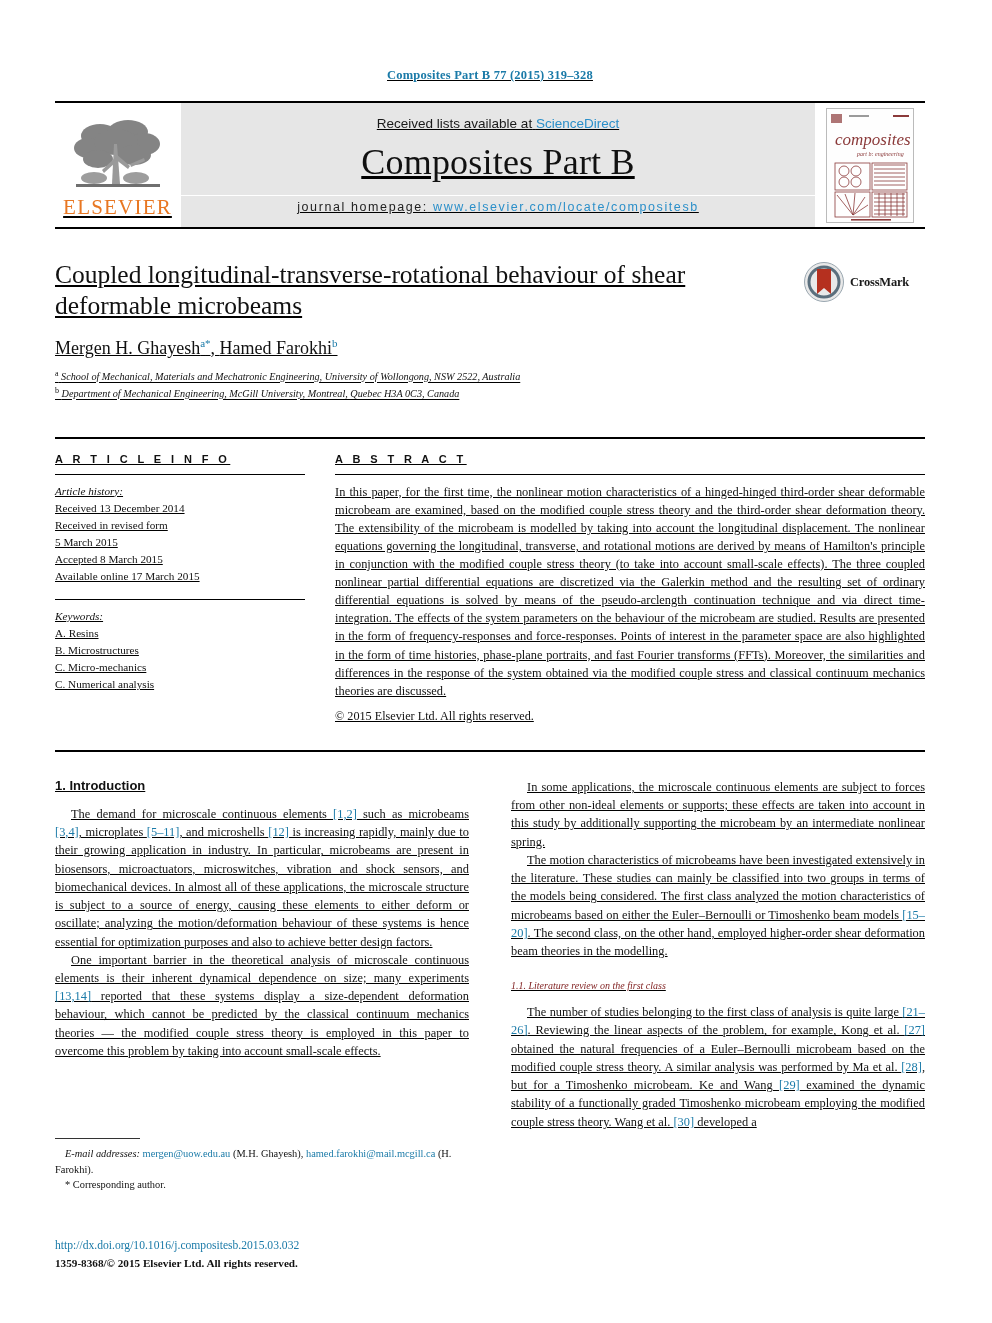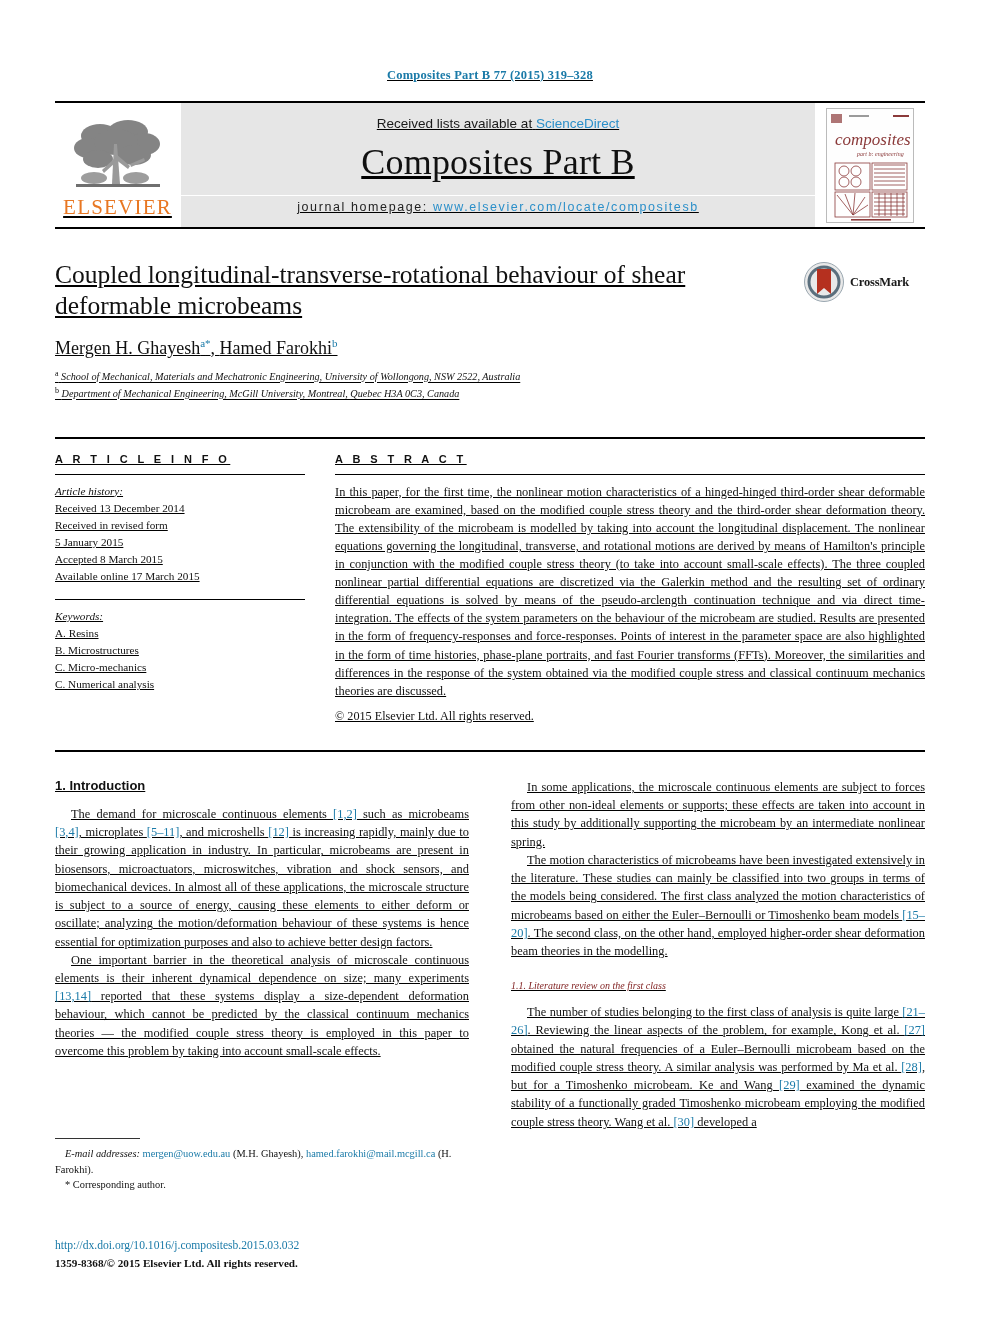--- a/index.html
+++ b/index.html
@@ -367,21 +367,21 @@
 
   <div class="info-abstract">
 
     <div class="col-info">
       <div class="sec-head">A R T I C L E    I N F O</div>
       <div class="rule"></div>
       <div class="info-body">
         <div class="em">Article history:</div>
         <div>Received 13 December 2014</div>
         <div>Received in revised form</div>
-        <div>5 January 2015</div>
+        <div>5 March 2015</div>
         <div>Accepted 8 March 2015</div>
         <div>Available online 17 March 2015</div>
       </div>
       <div class="rule-thin"></div>
       <div class="info-body">
         <div class="em">Keywords:</div>
         <div>A. Resins</div>
         <div>B. Microstructures</div>
         <div>C. Micro-mechanics</div>
         <div>C. Numerical analysis</div>

